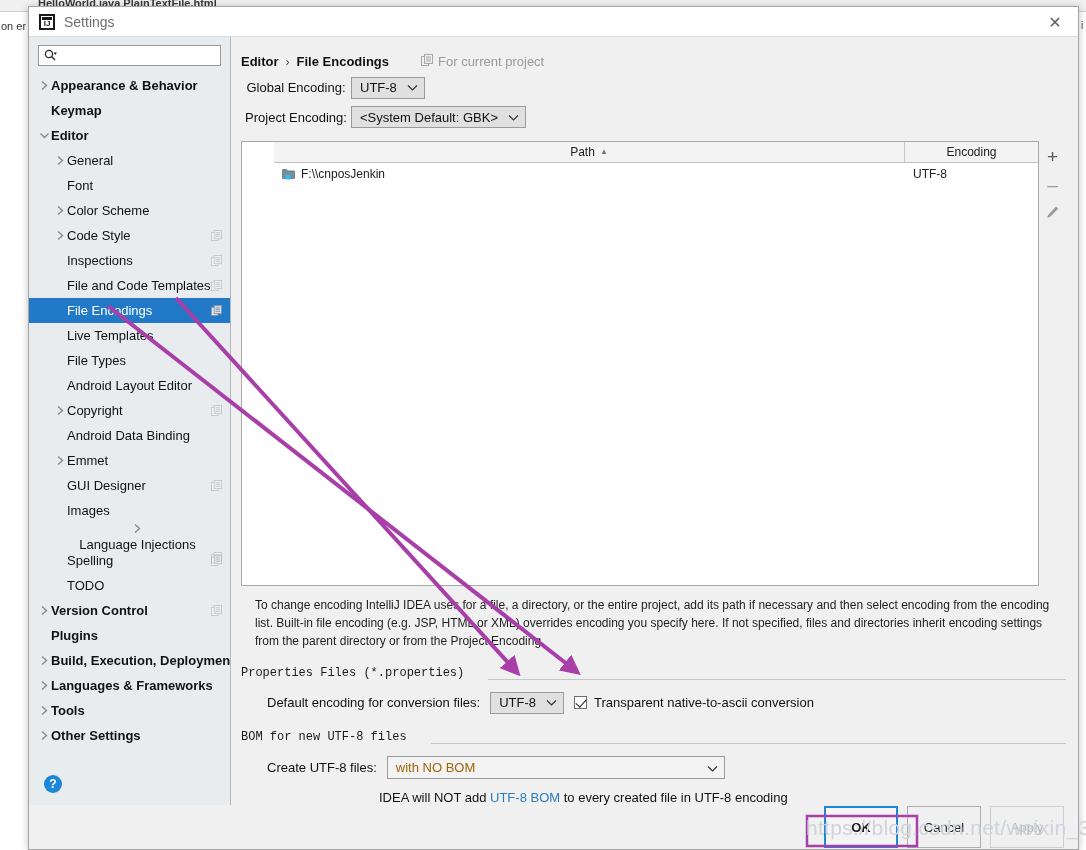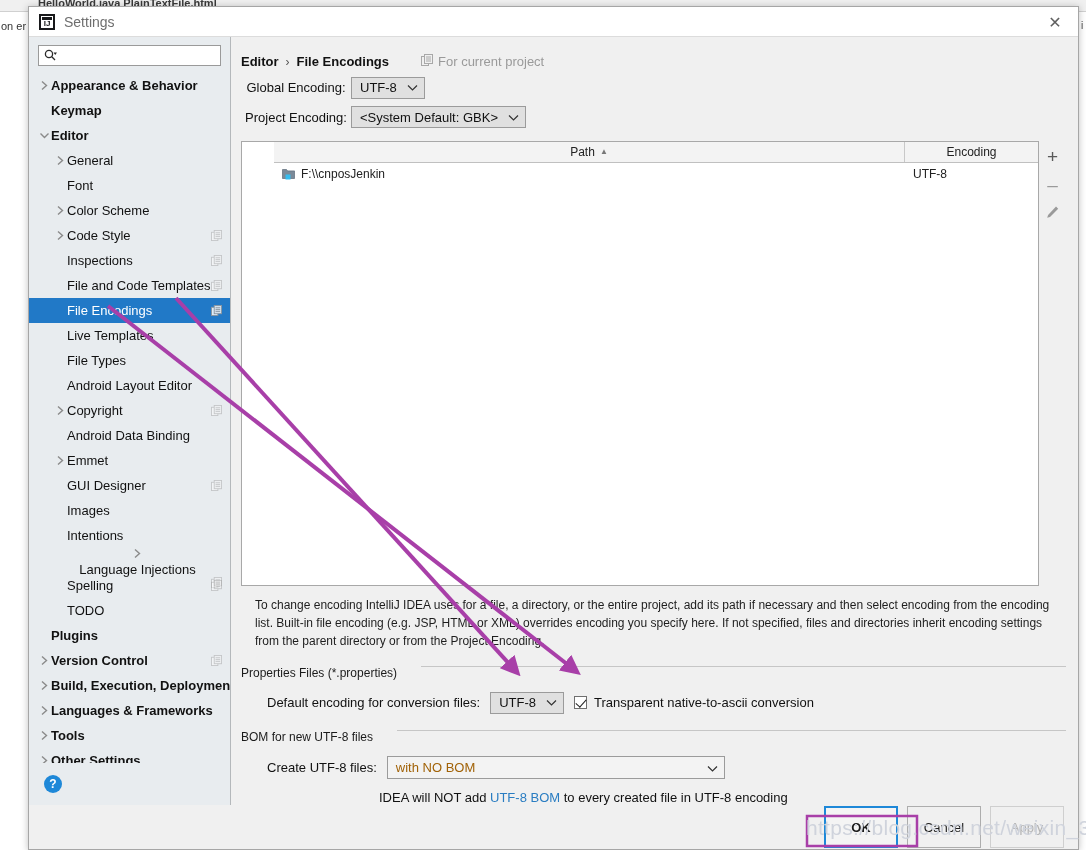--- a/index.html
+++ b/index.html
@@ -166,21 +166,21 @@
   }
   .tbtn.plus { font-size:19px; color:#5a5a5a; }
   .tbtn.minus { font-size:19px; color:#9a9a9a; }
 
   .desc {
     font-size:12px; color:#1e1e1e; line-height:18px;
     margin:10px 6px 0 14px; max-width:805px;
   }
 
   .group { margin-top:16px; }
-  .group-head { display:flex; align-items:flex-start; gap:24px; }
+  .group-head { display:flex; align-items:flex-end; gap:24px;font-family:Liberation Mono, monospace; }
   .group-title { font-size:12px; color:#1b1b1b; white-space:nowrap; }
   .group-line { flex:1; height:1px; background:#c6c6c6; }
   .group-body { padding:12px 0 0 26px; }
   .fld-row { display:flex; align-items:center; gap:10px; }
   .fld-lab { font-size:13px; color:#111; }
   .chk-wrap { display:flex; align-items:center; gap:7px; cursor:pointer; }
   .chkbox {
     width:13px; height:13px; border:1px solid #6f6f6f; background:#fff;
     position:relative; flex:0 0 13px;
   }
@@ -474,24 +474,20 @@
                 <line x1="5" y1="3" x2="10" y2="3" stroke="#9a9a9a"></line>
                 <line x1="5" y1="5" x2="10" y2="5" stroke="#9a9a9a"></line>
                 <line x1="5" y1="7" x2="10" y2="7" stroke="#9a9a9a"></line>
               </svg>
             </span>
           </div>
           <div class="tree-row" style="padding-left: 24px;">
             <span class="arrow"></span>
             <span class="lbl">Images</span>
           </div>
-          <div class="tree-row" style="padding-left: 24px;">
-            <span class="arrow"></span>
-            <span class="lbl">Intentions</span>
-          </div>
           <div class="tree-row" style="padding-left: 24px; flex-direction: column;">
             <span class="arrow">
               <svg width="9" height="11" viewBox="0 0 9 11">
                 <polyline points="2,1.5 6.5,5.5 2,9.5" fill="none" stroke="#8a8a8a" stroke-width="1.4"></polyline>
               </svg>
             </span>
             <span class="lbl">Language Injections</span>
             <span class="copy-ic">
               <svg width="11" height="11" viewBox="0 0 12 12">
                 <rect x="0.5" y="2.5" width="7" height="9" fill="#fff" stroke="#9a9a9a"></rect>
@@ -513,39 +509,39 @@
                 <line x1="5" y1="5" x2="10" y2="5" stroke="#9a9a9a"></line>
                 <line x1="5" y1="7" x2="10" y2="7" stroke="#9a9a9a"></line>
               </svg>
             </span>
           </div>
           <div class="tree-row" style="padding-left: 24px;">
             <span class="arrow"></span>
             <span class="lbl">TODO</span>
           </div>
           <div class="tree-row" style="padding-left: 8px;">
+            <span class="arrow">
+              <svg width="9" height="11" viewBox="0 0 9 11">
+                <polyline points="2,1.5 6.5,5.5 2,9.5" fill="none" stroke="#8a8a8a" stroke-width="1.4"></polyline>
+              </svg>
+            </span>
+            <span class="lbl b">Version Control</span>
+            <span class="copy-ic">
+              <svg width="11" height="11" viewBox="0 0 12 12">
+                <rect x="0.5" y="2.5" width="7" height="9" fill="#fff" stroke="#9a9a9a"></rect>
+                <rect x="3.5" y="0.5" width="8" height="9" fill="#f4f4f4" stroke="#9a9a9a"></rect>
+                <line x1="5" y1="3" x2="10" y2="3" stroke="#9a9a9a"></line>
+                <line x1="5" y1="5" x2="10" y2="5" stroke="#9a9a9a"></line>
+                <line x1="5" y1="7" x2="10" y2="7" stroke="#9a9a9a"></line>
+              </svg>
+            </span>
+          </div>
+          <div class="tree-row" style="padding-left: 8px;">
             <span class="arrow"></span>
             <span class="lbl b">Plugins</span>
-          </div>
-          <div class="tree-row" style="padding-left: 8px;">
-            <span class="arrow">
-              <svg width="9" height="11" viewBox="0 0 9 11">
-                <polyline points="2,1.5 6.5,5.5 2,9.5" fill="none" stroke="#8a8a8a" stroke-width="1.4"></polyline>
-              </svg>
-            </span>
-            <span class="lbl b">Version Control</span>
-            <span class="copy-ic">
-              <svg width="11" height="11" viewBox="0 0 12 12">
-                <rect x="0.5" y="2.5" width="7" height="9" fill="#fff" stroke="#9a9a9a"></rect>
-                <rect x="3.5" y="0.5" width="8" height="9" fill="#f4f4f4" stroke="#9a9a9a"></rect>
-                <line x1="5" y1="3" x2="10" y2="3" stroke="#9a9a9a"></line>
-                <line x1="5" y1="5" x2="10" y2="5" stroke="#9a9a9a"></line>
-                <line x1="5" y1="7" x2="10" y2="7" stroke="#9a9a9a"></line>
-              </svg>
-            </span>
           </div>
           <div class="tree-row" style="padding-left: 8px;">
             <span class="arrow">
               <svg width="9" height="11" viewBox="0 0 9 11">
                 <polyline points="2,1.5 6.5,5.5 2,9.5" fill="none" stroke="#8a8a8a" stroke-width="1.4"></polyline>
               </svg>
             </span>
             <span class="lbl b">Build, Execution, Deployment</span>
           </div>
           <div class="tree-row" style="padding-left: 8px;">

